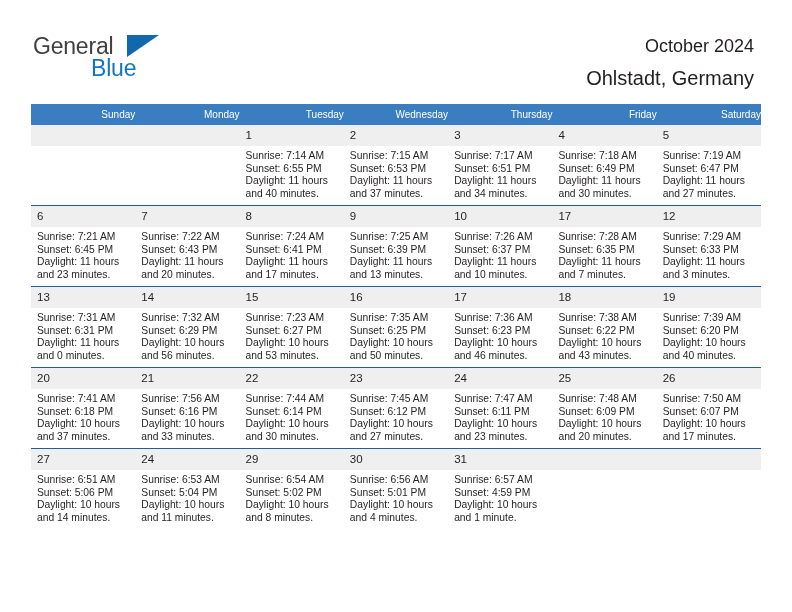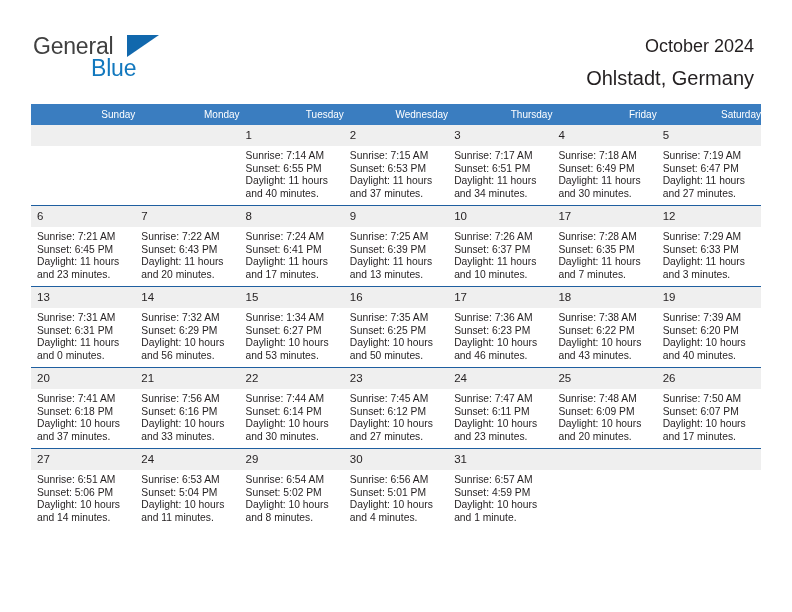--- a/index.html
+++ b/index.html
@@ -317,21 +317,21 @@
             <div class="cell-body">
               <div>Sunrise: 7:32 AM</div>
               <div>Sunset: 6:29 PM</div>
               <div>Daylight: 10 hours</div>
               <div>and 56 minutes.</div>
             </div>
           </td>
           <td class="day-cell">
             <span class="daynum">15</span>
             <div class="cell-body">
-              <div>Sunrise: 1:34 AM</div>
+              <div>Sunrise: 7:23 AM</div>
               <div>Sunset: 6:27 PM</div>
               <div>Daylight: 10 hours</div>
               <div>and 53 minutes.</div>
             </div>
           </td>
           <td class="day-cell">
             <span class="daynum">16</span>
             <div class="cell-body">
               <div>Sunrise: 7:35 AM</div>
               <div>Sunset: 6:25 PM</div>

